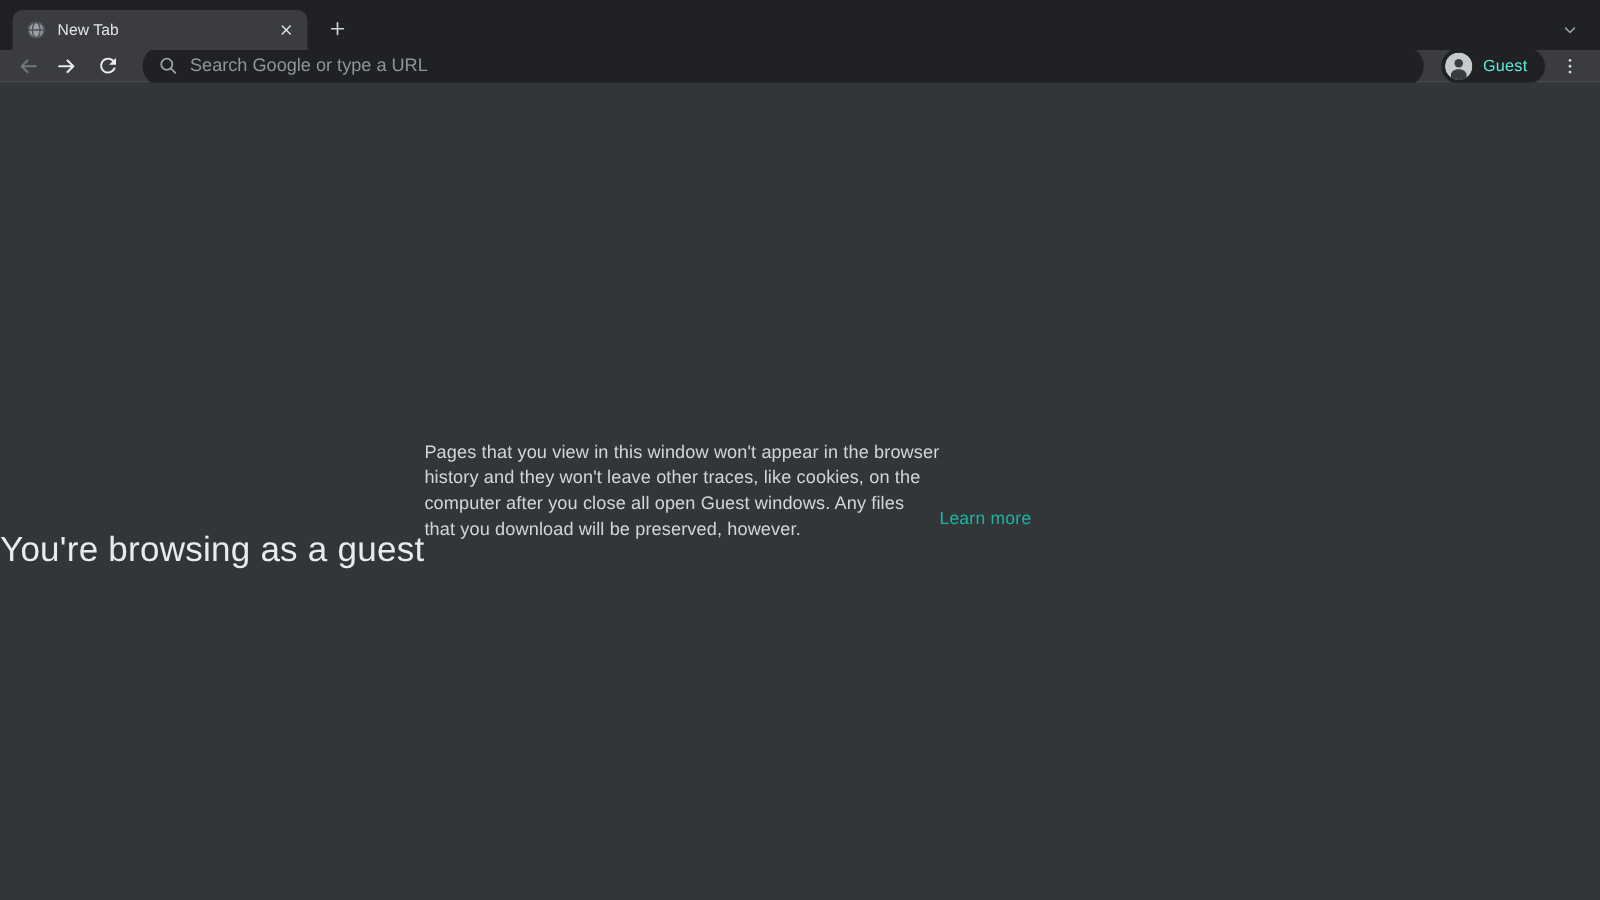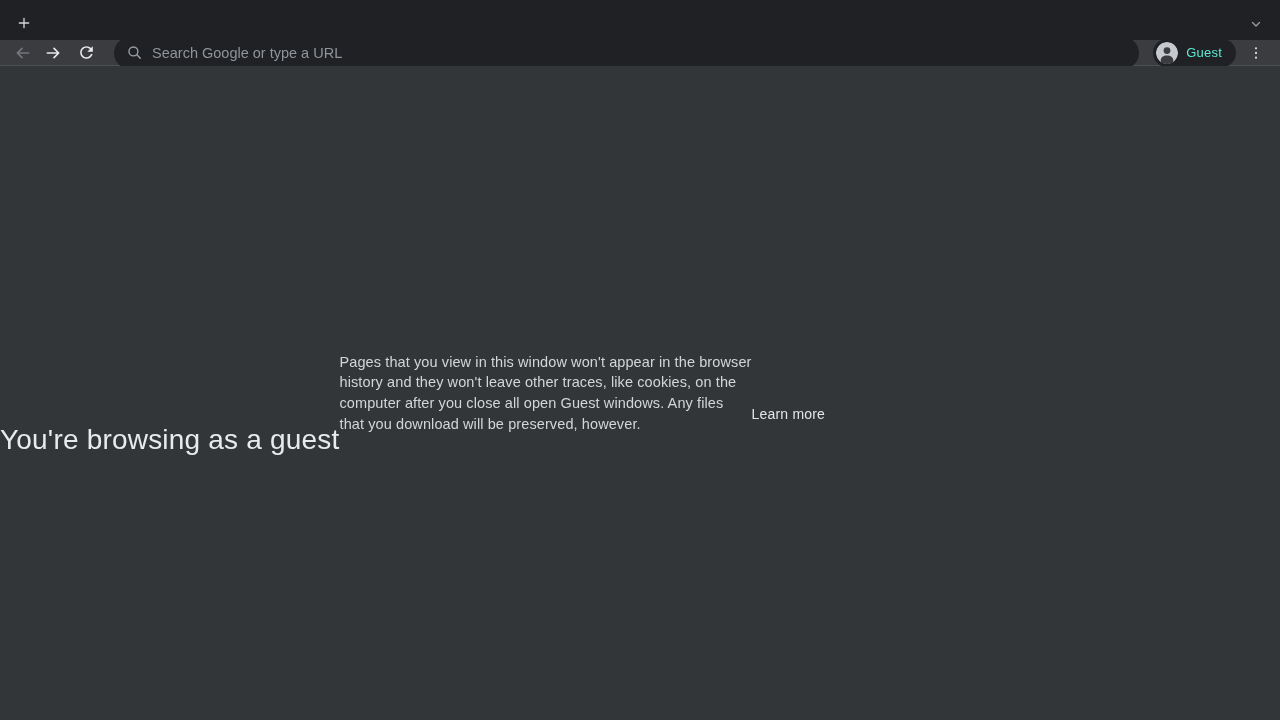--- a/index.html
+++ b/index.html
@@ -144,30 +144,46 @@
     font-size: 14.5px;
     line-height: 20.6px;
     color: #d3d6d9;
     text-align: left;
     letter-spacing: 0.1px;
   }
   .learn-more {
     margin-top: 41px;
     font-size: 14px;
     font-weight: 500;
-    color: #e5e5e5;
+    color: #14b8a6;
     text-decoration: none;
     letter-spacing: 0.2px;
     cursor: pointer;
   }
 </style>
 </head>
 <body>
 
 <div class="tab-strip">
+  <div class="tab">
+    <span class="tab-favicon" style="display:grid;place-items:center;">
+      <svg width="16" height="16" viewBox="0 0 24 24">
+        <circle cx="12" cy="12" r="10" fill="#9aa0a6"></circle>
+        <circle cx="12" cy="12" r="9.2" fill="none" stroke="#4d5055" stroke-width="1.6"></circle>
+        <ellipse cx="12" cy="12" rx="4.6" ry="9.2" fill="none" stroke="#4d5055" stroke-width="1.6"></ellipse>
+        <line x1="3" y1="12" x2="21" y2="12" stroke="#4d5055" stroke-width="1.6"></line>
+      </svg>
+    </span>
+    <span class="tab-title">New Tab</span>
+    <button class="icon-btn tab-close" aria-label="Close tab">
+      <svg width="14" height="14" viewBox="0 0 24 24">
+        <path d="M6.5 6.5l11 11M17.5 6.5l-11 11" stroke="#dfe2e6" stroke-width="2" stroke-linecap="round"></path>
+      </svg>
+    </button>
+  </div>
   <button class="icon-btn new-tab-btn" aria-label="New tab">
     <svg width="16" height="16" viewBox="0 0 24 24">
       <path d="M12 5v14M5 12h14" stroke="#d2d5d9" stroke-width="2" stroke-linecap="round"></path>
     </svg>
   </button>
   <button class="icon-btn tab-search-btn" aria-label="Search tabs">
     <svg width="14" height="14" viewBox="0 0 24 24">
       <path d="M6 9.5l6 6 6-6" fill="none" stroke="#9aa0a6" stroke-width="2.2" stroke-linecap="round" stroke-linejoin="round"></path>
     </svg>
   </button>

